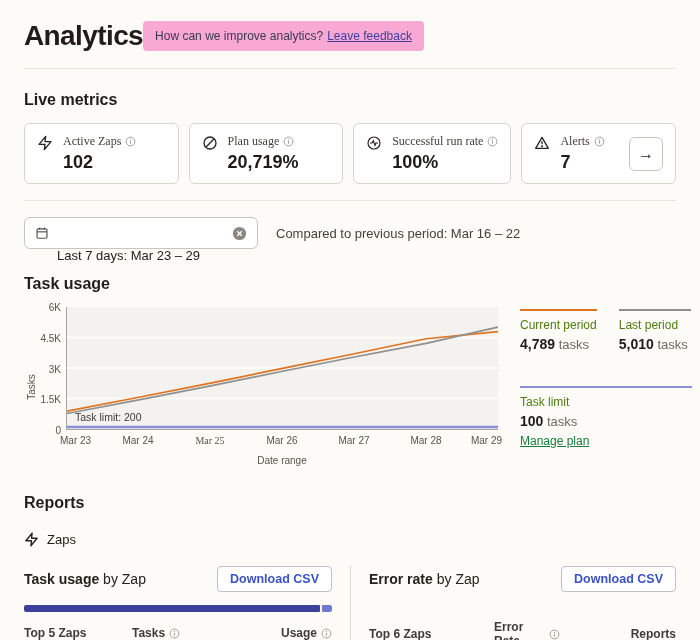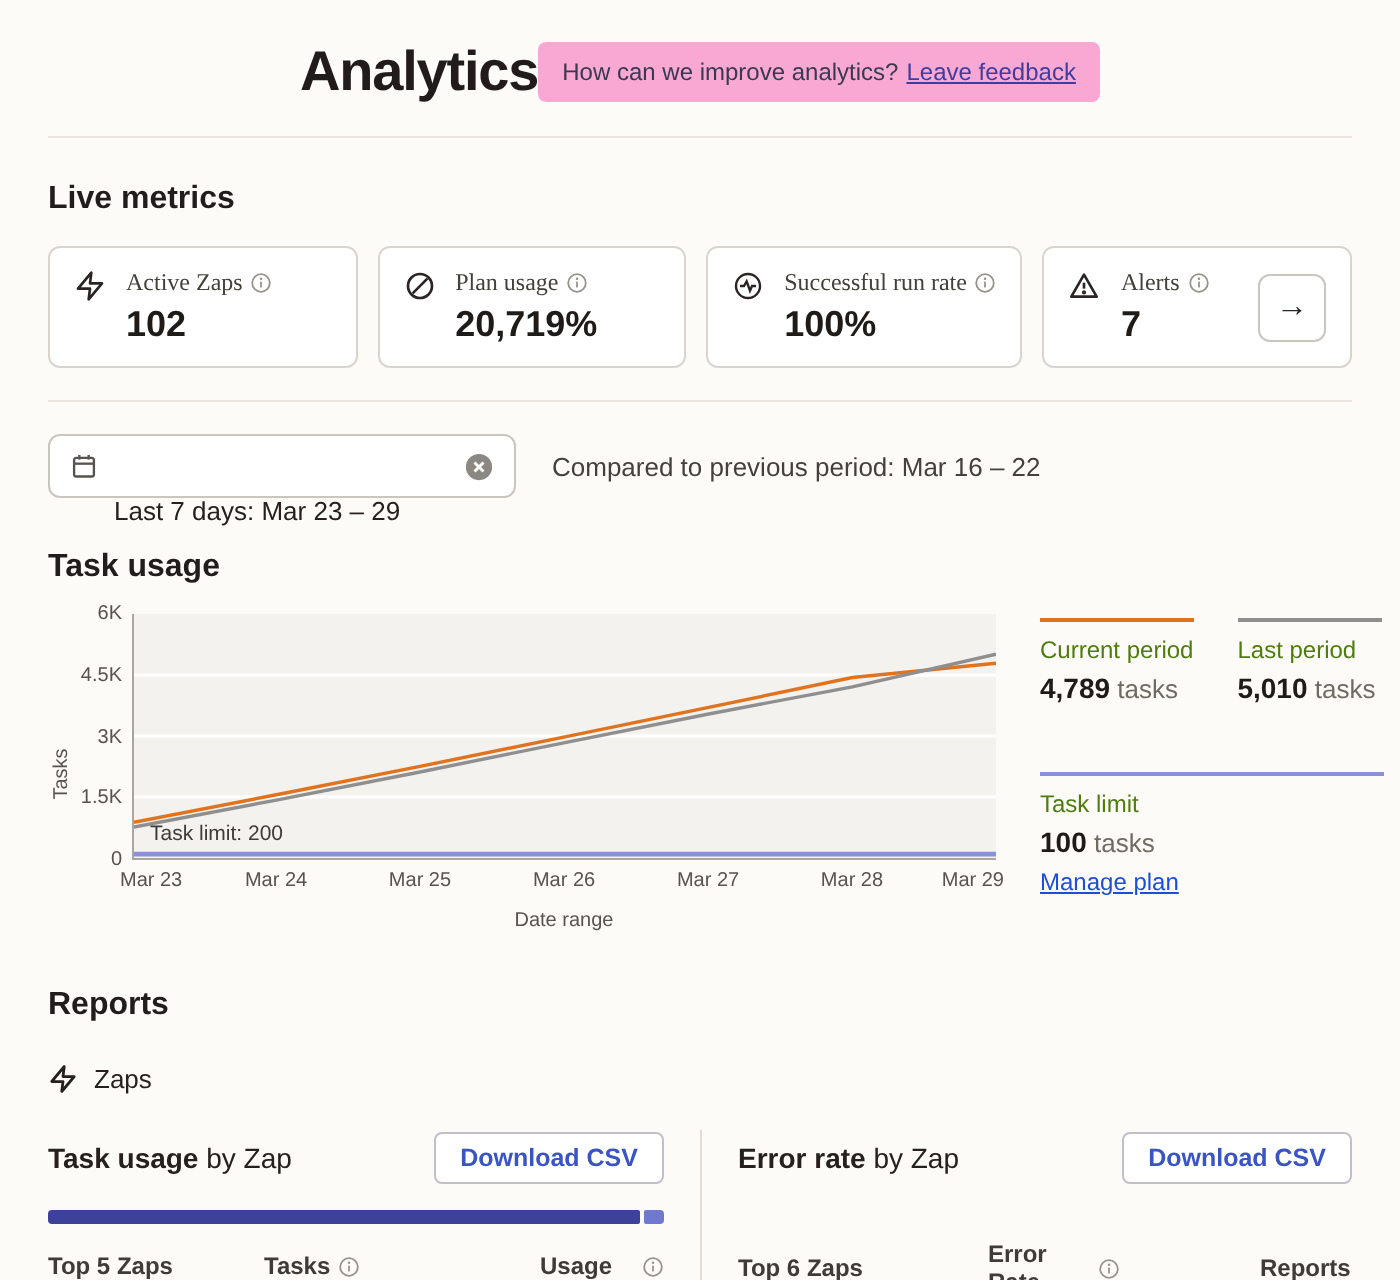--- a/index.html
+++ b/index.html
@@ -5,21 +5,21 @@
   * { margin:0; padding:0; box-sizing:border-box; }
   html,body { width:700px; height:640px; overflow:hidden; }
   body {
     background:#fdfbf7;
     font-family:"Liberation Sans", sans-serif;
     color:#2a2424;
   }
   .page { padding:0 24px; }
 
   
-  .header { display:flex; justify-content:center; align-items:center; padding-top:20px; }
+  .header { display:flex; justify-content:flex-start; align-items:center; padding-top:20px; }
   .page-title { font-size:28px; font-weight:800; letter-spacing:-0.6px; color:#221b1b; }
   .feedback-pill {
     background:#f9a8d4; border-radius:4px; padding:8px 12px;
     font-size:12px; color:#3a3950; display:flex; gap:4px; align-items:center;
   }
   .feedback-pill a { color:#3f3d9d; text-decoration:underline; cursor:pointer; }
   .divider { border:none; border-top:1px solid #e9e5de; margin-top:16px; }
 
   
   .section-h { font-size:16px; font-weight:700; color:#221d1d; }
@@ -80,21 +80,21 @@
   .x-axis-title { text-align:center; font-size:10px; color:#57534e; margin-top:6px; }
 
   
   .legend { margin-left:22px; padding-top:2px; width:172px; flex:none; }
   .legend-top { display:flex; gap:22px; }
   .legend-item { min-width:72px; border-top:2px solid #ccc; padding-top:7px; }
   .legend-name { font-size:12px; color:#4d7c0f; }
   .legend-val { margin-top:4px; font-size:13px; color:#6e6a64; }
   .legend-val b { font-size:14px; font-weight:700; color:#1f1b18; }
   .legend-limit { margin-top:34px; }
-  .manage-link { display:inline-block; margin-top:5px; font-size:12px; color:#1d4ed8; text-decoration:underline; cursor:pointer; }
+  .manage-link { display:inline-block; margin-top:5px; font-size:12px; color:#15803d; text-decoration:underline; cursor:pointer; }
 
   
   .reports-h { margin-top:28px; }
   .zaps-tab { display:flex; align-items:center; gap:8px; margin-top:20px; font-size:13px; color:#26211e; cursor:pointer; width:max-content; }
   .zaps-tab .zicon { width:15px; height:15px; }
   .zaps-tab .zicon svg { width:15px; height:15px; display:block; }
 
   .report-grid { display:grid; grid-template-columns:1fr 1fr; margin-top:18px; }
   .rpanel { min-width:0; }
   .rpanel.left { padding-right:18px; }
@@ -108,21 +108,21 @@
     font-family:"Liberation Sans", sans-serif;
   }
   .stacked-bar { display:flex; gap:2px; height:7px; margin-top:12px; border-radius:2px; overflow:hidden; }
   .stacked-bar .seg { height:100%; border-radius:1px; }
   .rtable { margin-top:8px; }
   .rt-row { display:grid; align-items:center; }
   .rpanel.left .rt-row { grid-template-columns:minmax(0,1fr) 54px 84px 62px; }
   .rpanel.right .rt-row { grid-template-columns:minmax(0,1fr) 66px 70px 46px; }
   .rt-head { height:26px; font-size:12px; font-weight:700; color:#3e3b38; }
   .rt-head .cell { display:flex; align-items:center; gap:4px; }
-  .cell.right { justify-content:space-between; text-align:right; }
+  .cell.right { justify-content:flex-end; text-align:right; }
 </style>
 </head>
 <body>
 
 <div class="page">
 
   <div class="header">
     <div class="page-title">Analytics</div>
     <div class="feedback-pill">
       <span>How can we improve analytics?</span>
@@ -271,21 +271,21 @@
               <line x1="0" x2="432" y1="30.75" y2="30.75" stroke="#ffffff" stroke-width="1.5"></line>
               <polyline points="0.0,105.0 72.0,91.0 144.0,76.7 216.0,61.9 288.0,47.1 360.0,32.0 432.0,24.8" fill="none" stroke="#e0731f" stroke-width="1.7" vector-effect="non-scaling-stroke"></polyline>
               <polyline points="0.0,107.4 72.0,93.7 144.0,79.5 216.0,64.8 288.0,50.4 360.0,36.7 432.0,20.3" fill="none" stroke="#8f8f8f" stroke-width="1.7" vector-effect="non-scaling-stroke"></polyline>
               <polyline points="0.0,121.0 72.0,121.0 144.0,121.0 216.0,121.0 288.0,121.0 360.0,121.0 432.0,121.0" fill="none" stroke="#8a90d9" stroke-width="2.4" vector-effect="non-scaling-stroke"></polyline>
             </svg>
           <div class="limit-note">Task limit: 200</div>
         </div>
         <div class="x-labels" id="x-labels">
             <span style="left: -6px;">Mar 23</span>
             <span style="left: 16.6667%; transform: translateX(-50%);">Mar 24</span>
-            <span style="left: 33.3333%; transform: translateX(-50%);">Mar 25</span>
+            <span style="left: 33.3333%; transform: translateX(-50%); font-family: Liberation Serif, serif;">Mar 25</span>
             <span style="left: 50%; transform: translateX(-50%);">Mar 26</span>
             <span style="left: 66.6667%; transform: translateX(-50%);">Mar 27</span>
             <span style="left: 83.3333%; transform: translateX(-50%);">Mar 28</span>
             <span style="right: -4px;">Mar 29</span>
           </div>
         <div class="x-axis-title">Date range</div>
       </div>
     </div>
 
     <div class="legend">

